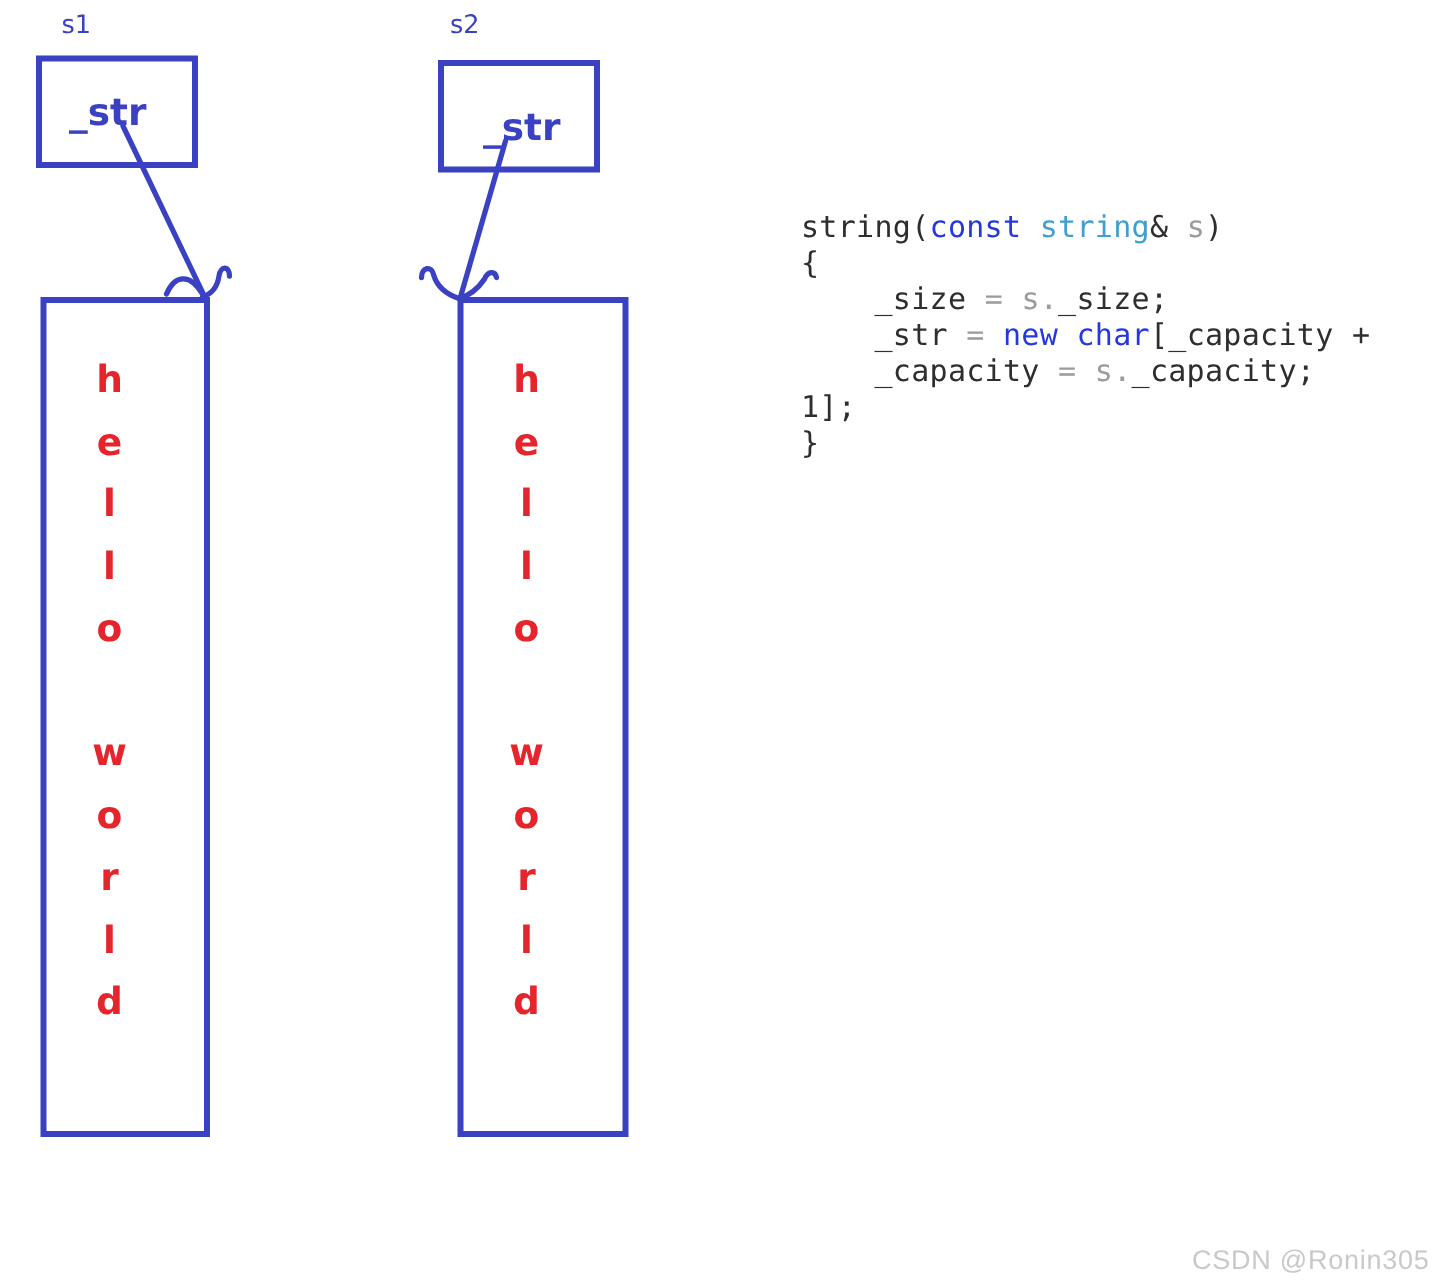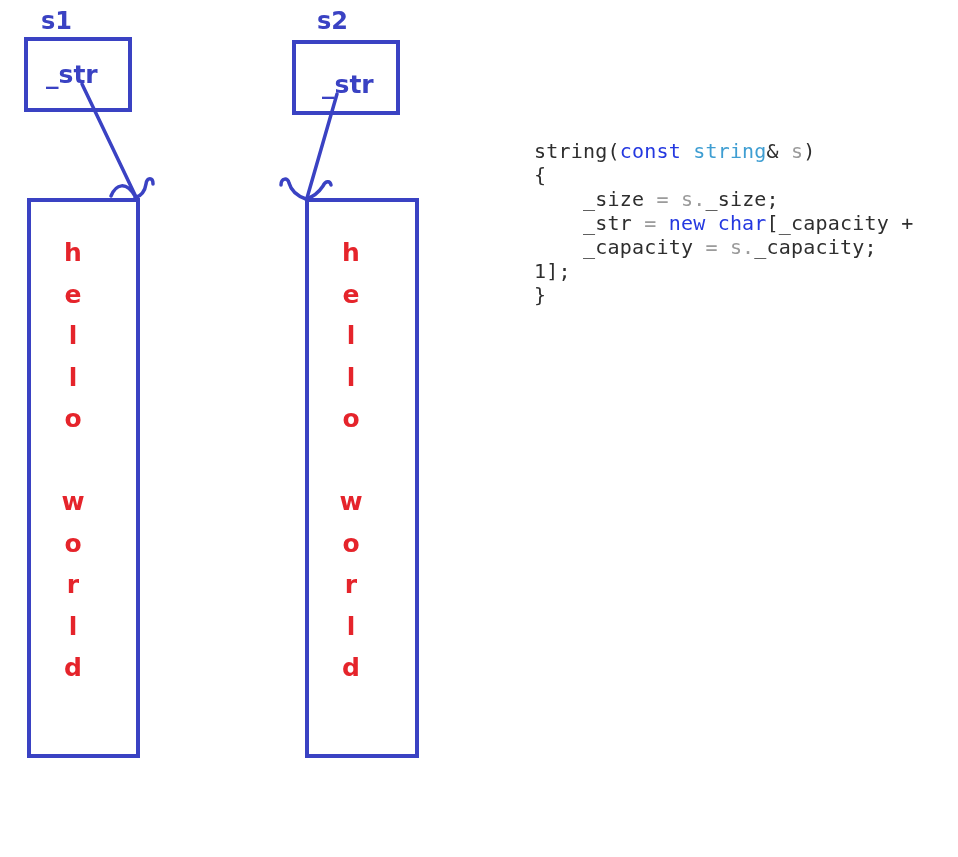--- a/index.html
+++ b/index.html
@@ -7,27 +7,27 @@
     position: relative;
     width: 958px;
     height: 857px;
     background: #ffffff;
     overflow: hidden;
     font-family: "DejaVu Sans", sans-serif;
   }
   
   .obj-label {
     position: absolute;
-    font-weight: bold;
-    font-size: 24px;
+    font-weight: normal;
+    font-size: 17px;
     color: var(--blue);
     line-height: 1;
   }
   #s1-label { left: 41px; top: 9px; }
-  #s2-label { left: 317px; top: 9px; }
+  #s2-label { left: 300px; top: 9px; }
   
   .small-box {
     position: absolute;
     width: 108px;
     height: 75px;
     border: 4px solid var(--blue);
     box-sizing: border-box;
     background: transparent;
   }
   #s1-box { left: 24px; top: 37px; }
@@ -168,14 +168,15 @@
   <div class="code-block">
       <div class="code-line"><span class="tok-plain">string(</span><span class="tok-kw">const</span><span class="tok-plain"> </span><span class="tok-type">string</span><span class="tok-plain">&amp;</span><span class="tok-plain"> </span><span class="tok-muted">s</span><span class="tok-plain">)</span></div>
       <div class="code-line"><span class="tok-plain">{</span></div>
       <div class="code-line"><span class="tok-plain">    _size </span><span class="tok-muted">=</span><span class="tok-plain"> </span><span class="tok-muted">s.</span><span class="tok-plain">_size;</span></div>
       <div class="code-line"><span class="tok-plain">    _str </span><span class="tok-muted">=</span><span class="tok-plain"> </span><span class="tok-kw">new char</span><span class="tok-plain">[_capacity +</span></div>
       <div class="code-line"><span class="tok-plain">    _capacity </span><span class="tok-muted">=</span><span class="tok-plain"> </span><span class="tok-muted">s.</span><span class="tok-plain">_capacity;</span></div>
       <div class="code-line"><span class="tok-plain">1];</span></div>
       <div class="code-line"><span class="tok-plain">}</span></div>
     </div>
 
+  <div class="watermark">CSDN @Ronin305</div>
 
 </div>
 
 </body></html>

